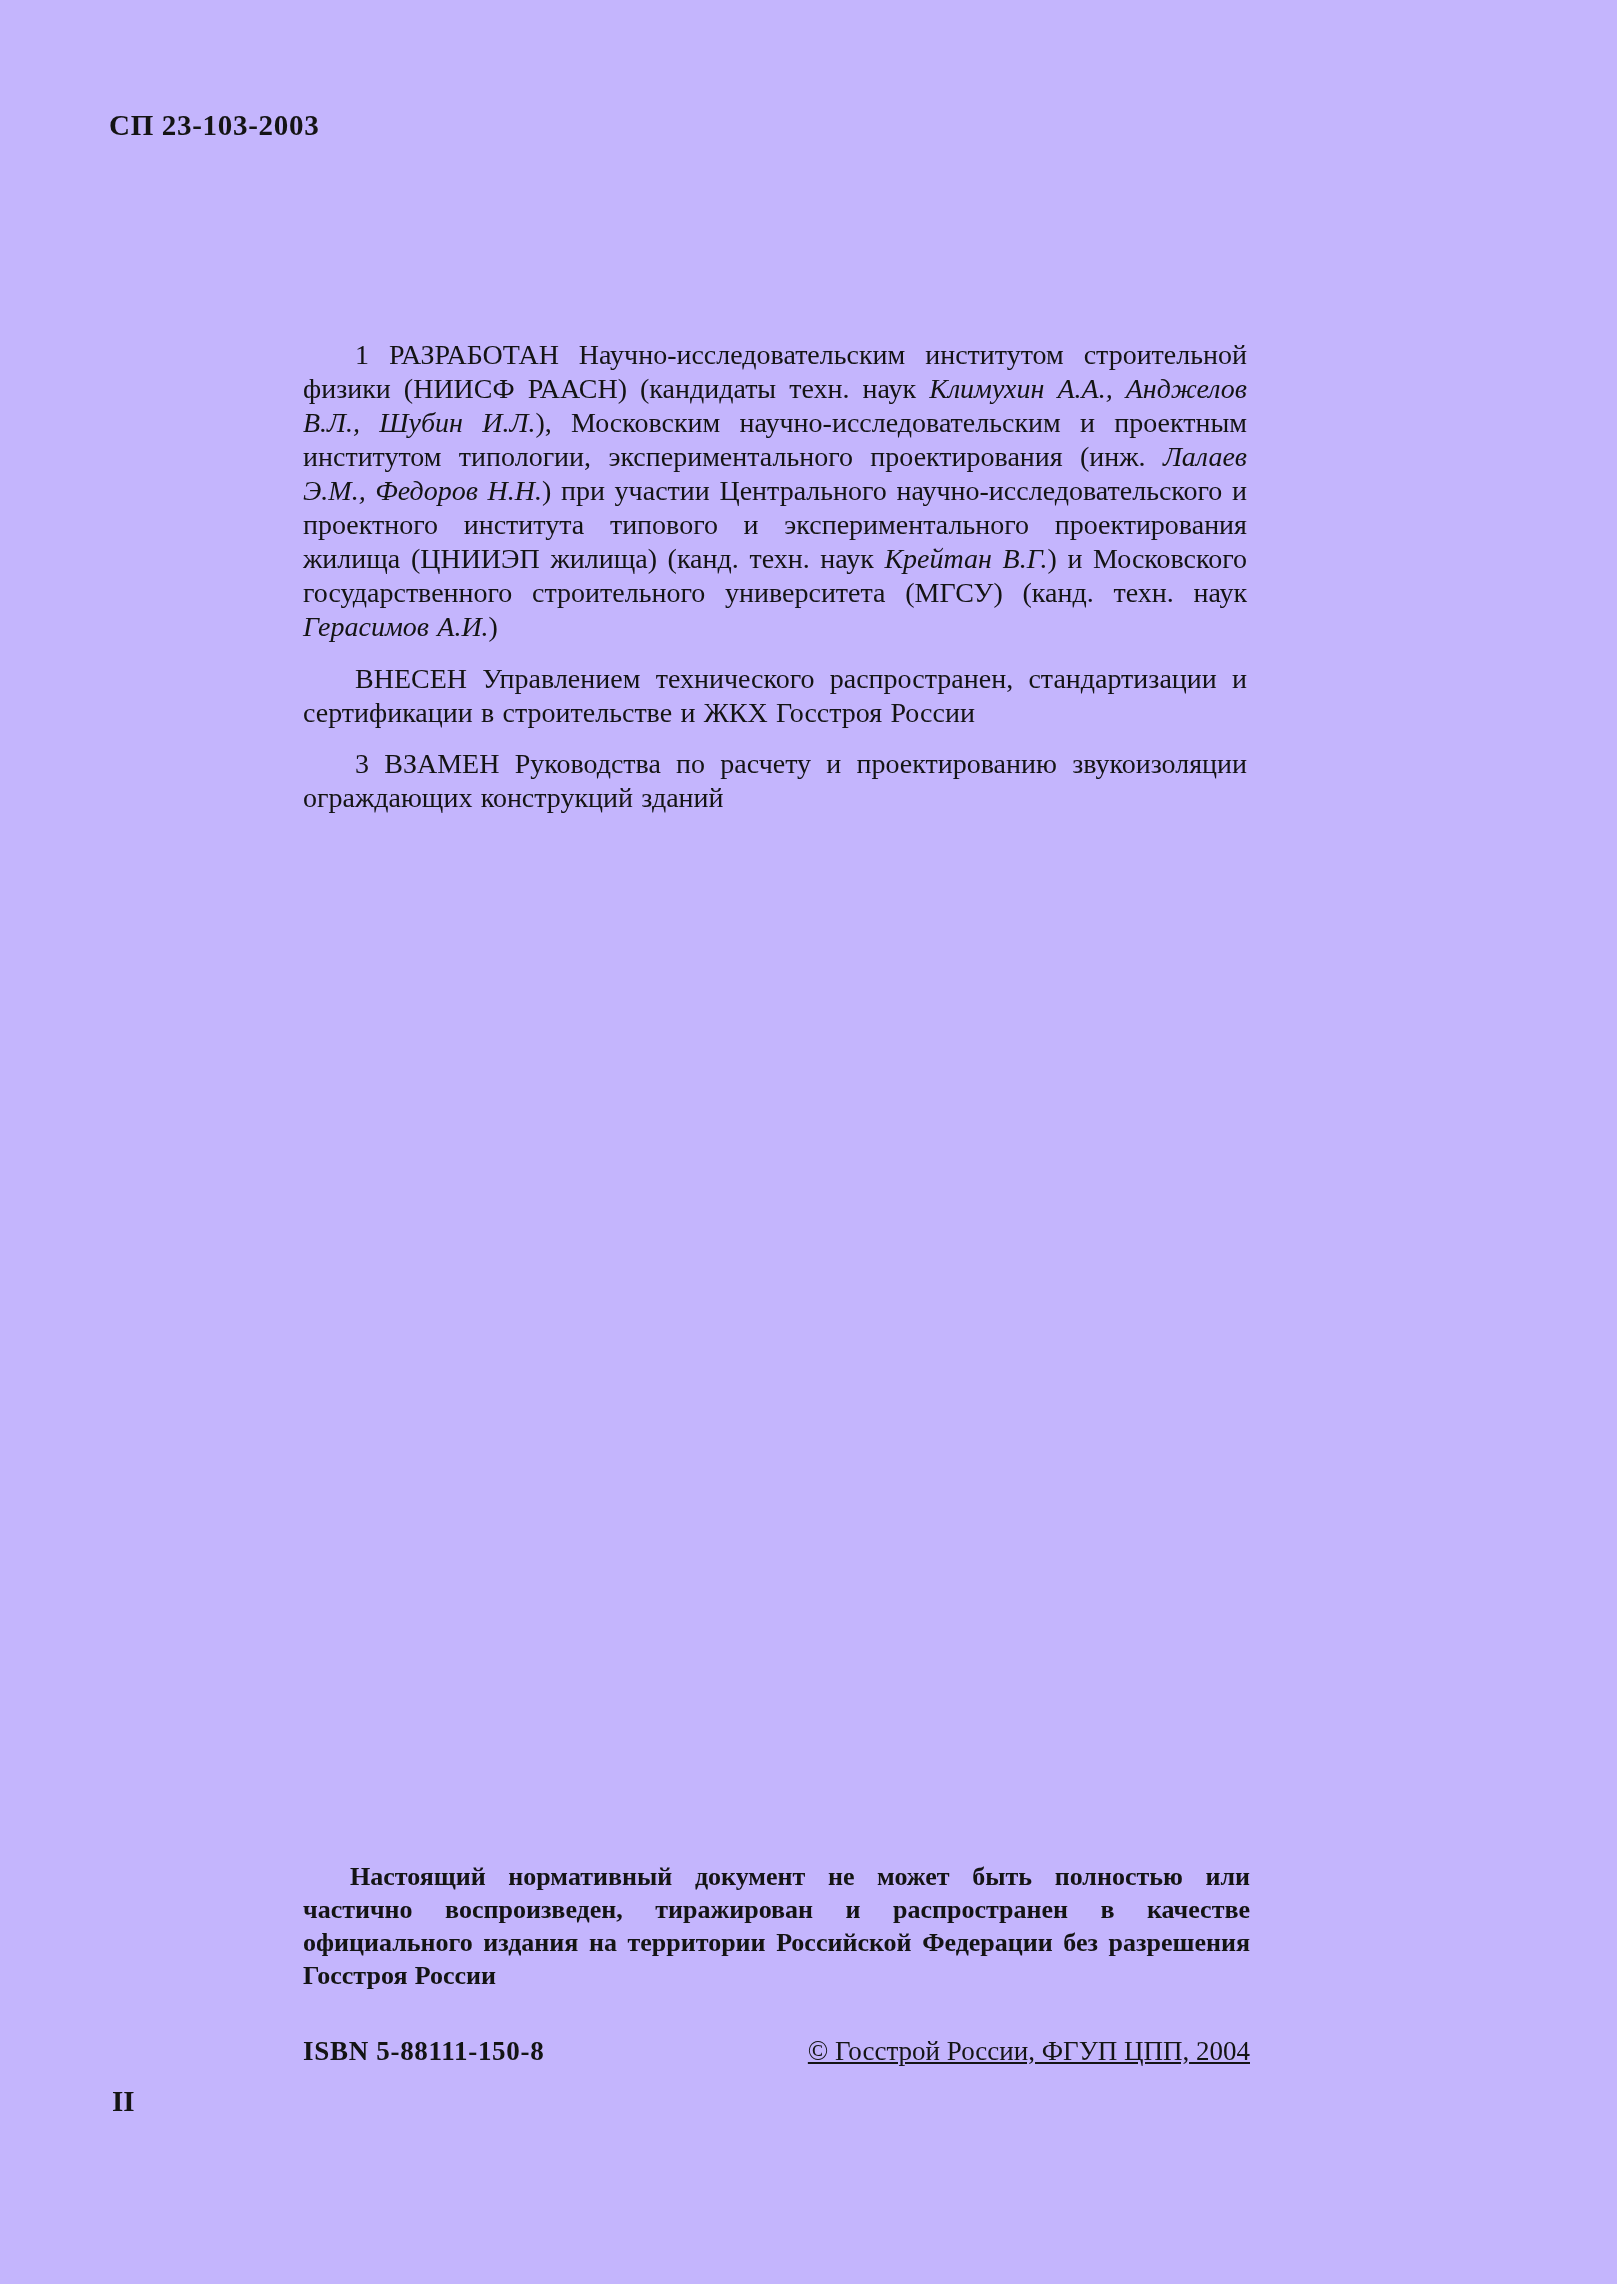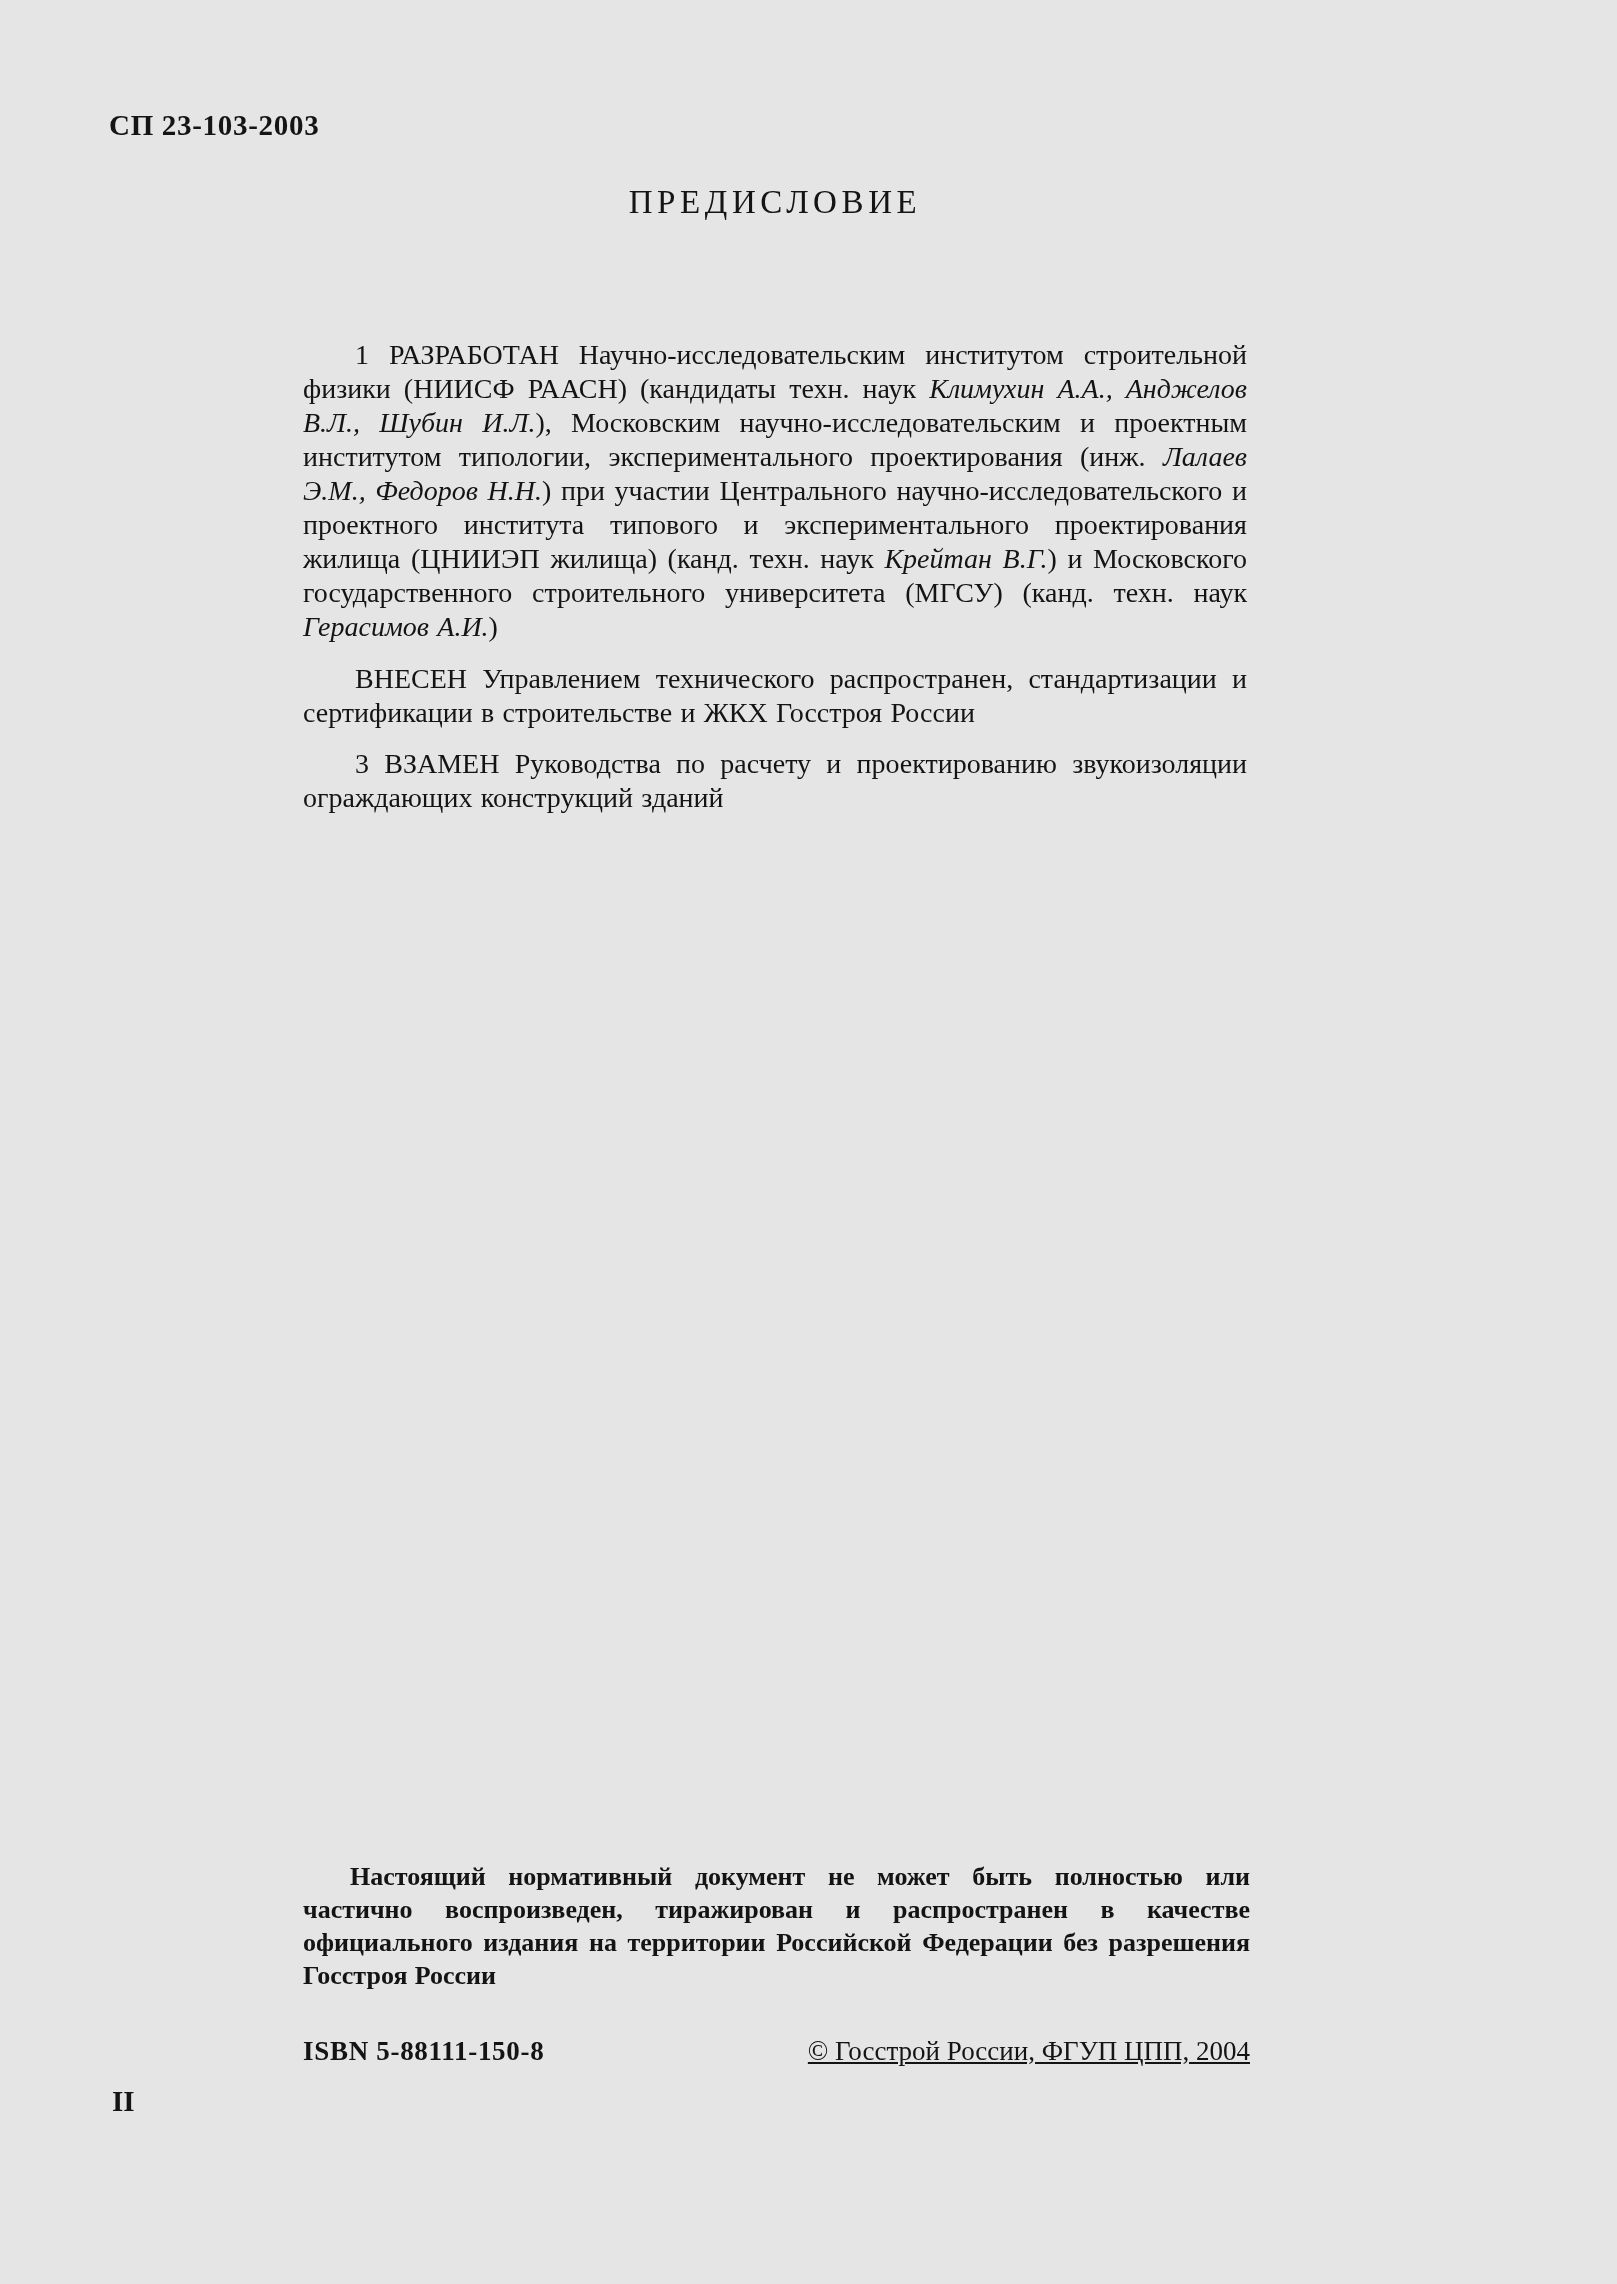--- a/index.html
+++ b/index.html
@@ -5,21 +5,21 @@
 <style>
   html, body {
     margin: 0;
     padding: 0;
     background: #ffffff;
   }
   .page {
     position: relative;
     width: 1617px;
     height: 2284px;
-    background: #e5e5e5;
+    background: #c4b5fd;
     color: #141414;
     font-family: "Liberation Serif", serif;
     overflow: hidden;
   }
   .doc-code {
     position: absolute;
     left: 109px;
     top: 109px;
     font-size: 29px;
     font-weight: 700;
@@ -94,21 +94,20 @@
     margin-top: 16px;
   }
 </style>
 </head>
 <body>
 
 <div class="page">
 
   <div class="doc-code">СП 23-103-2003</div>
 
-  <h1 class="title">ПРЕДИСЛОВИЕ</h1>
 
   <div class="paragraphs">
       <p class="para"><span>1 РАЗРАБОТАН Научно-исследовательским институтом строительной физики (НИИСФ РААСН) (кандидаты техн. наук </span><span class="italic">Климухин А.А., Анджелов В.Л., Шубин И.Л.</span><span>), Московским научно-исследовательским и проектным институтом типологии, экспериментального проектирования (инж. </span><span class="italic">Лалаев Э.М., Федоров Н.Н.</span><span>) при участии Центрального научно-исследовательского и проектного института типового и экспериментального проектирования жилища (ЦНИИЭП жилища) (канд. техн. наук </span><span class="italic">Крейтан В.Г.</span><span>) и Московского государственного строительного университета (МГСУ) (канд. техн. наук </span><span class="italic">Герасимов А.И.</span><span>)</span></p>
       <p class="para"><span>ВНЕСЕН Управлением технического распространен, стандартизации и сертификации в строительстве и ЖКХ Госстроя России</span></p>
       <p class="para"><span>3 ВЗАМЕН Руководства по расчету и проектированию звукоизоляции ограждающих конструкций зданий</span></p>
     </div>
 
   <div class="notice">Настоящий нормативный документ не может быть полностью или частично воспроизведен, тиражирован и распространен в качестве официального издания на территории Российской Федерации без разрешения Госстроя России</div>
 
   <div class="isbn-row">

